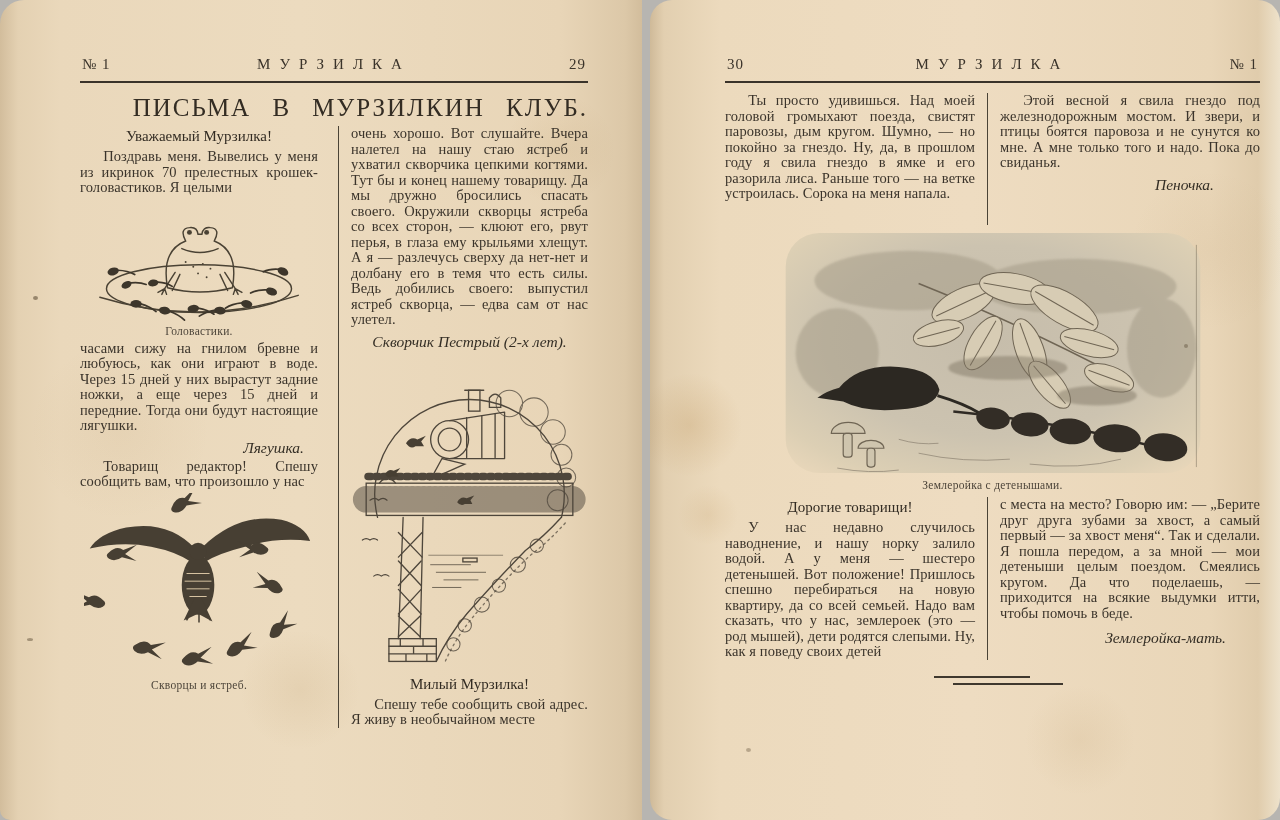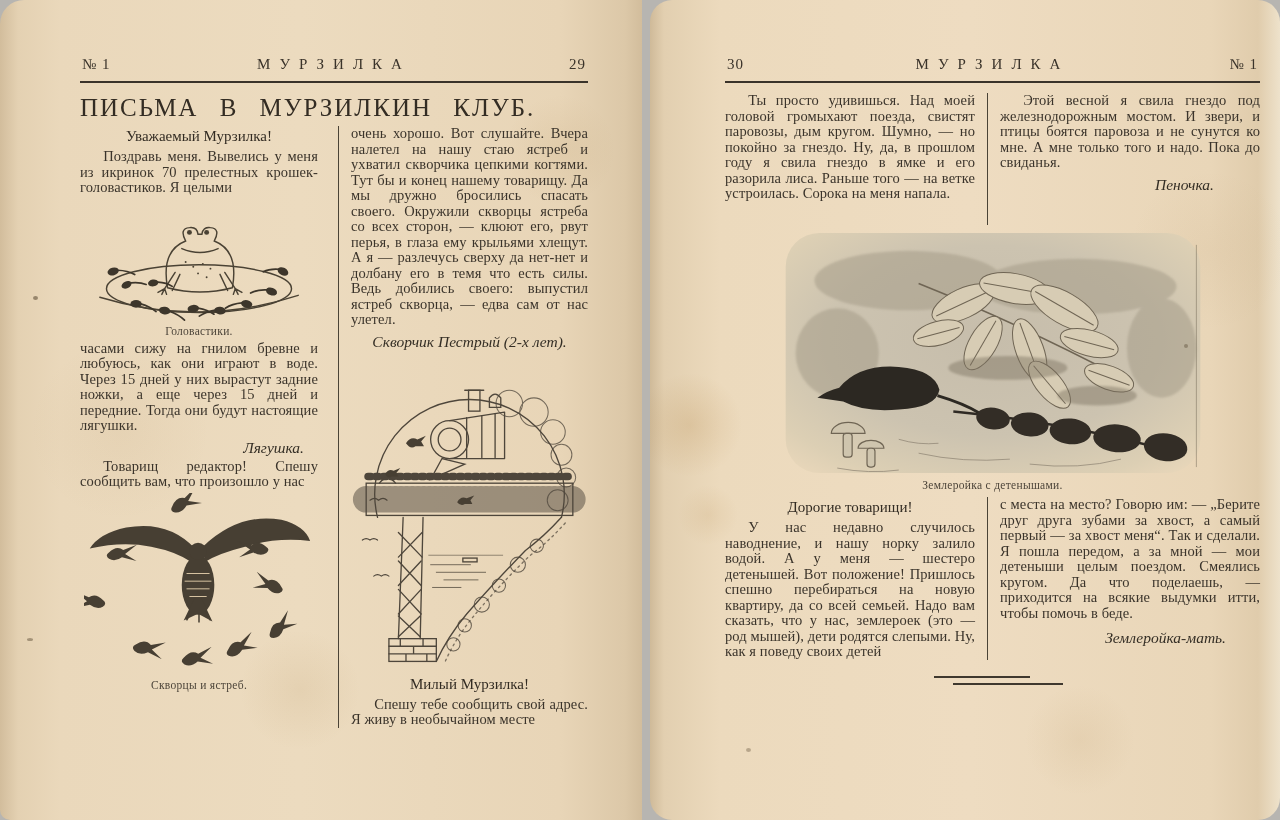--- a/index.html
+++ b/index.html
@@ -30,21 +30,21 @@
   }
   .content{position:relative;}
   .lp-content{margin:56px 54px 0 80px;width:508px;}
   .rp-content{margin:56px 20px 0 75px;width:535px;}
   .running-head{position:relative;height:22px;font-size:15px;color:#3a332a;}
   .rh-left{position:absolute;left:2px;top:0;letter-spacing:1px;}
   .rh-right{position:absolute;right:2px;top:0;letter-spacing:1px;}
   .rh-mag{display:block;text-align:center;letter-spacing:9px;}
   .head-rule{height:2px;background:#3a332a;margin-top:3px;}
   .section-title{
-    margin:11px 0 2px;text-align:left;font-weight:400;
+    margin:11px 0 2px;text-align:right;font-weight:400;
     font-size:25px;letter-spacing:2px;word-spacing:13px;color:#332c23;
   }
   .cols{display:flex;align-items:stretch;}
   .cols .col1{width:238px;padding-right:20px;border-right:1.5px solid #4a4336;}
   .cols .col2{flex:1;padding-left:12px;min-width:0;}
   .rp-cols .col1{width:250px;padding-right:12px;}
   p{margin:0;text-align:justify;font-size:14.5px;line-height:15.5px;letter-spacing:.1px;}
   p.indent{text-indent:1.6em;}
   p.gap-top{}
   .salutation{text-align:center;font-size:15px;margin:2px 0 4px;color:#332c23;}

